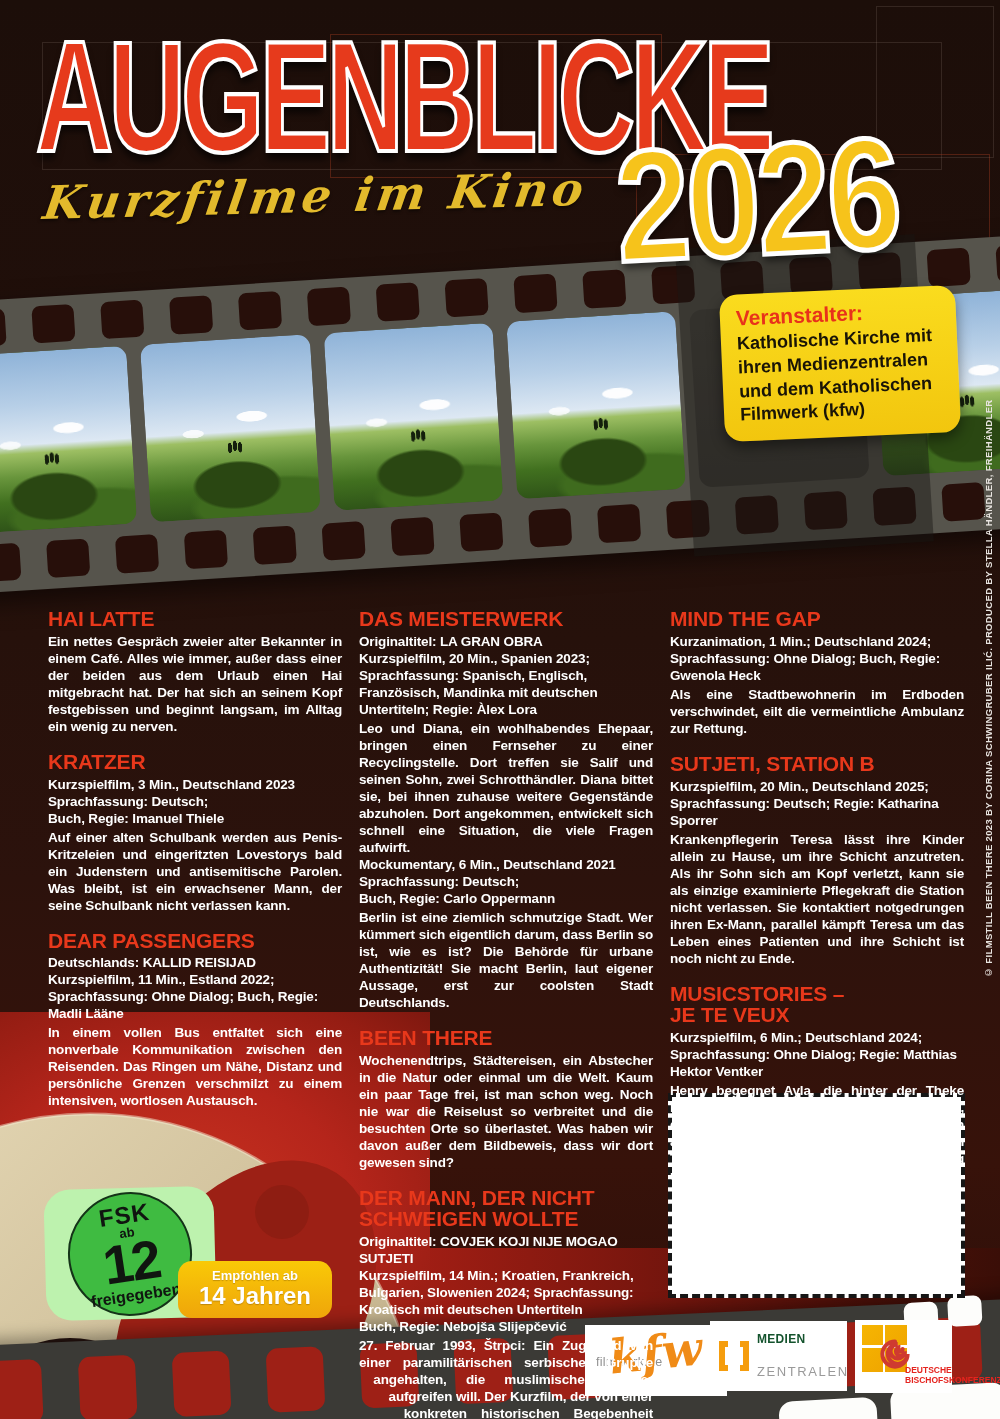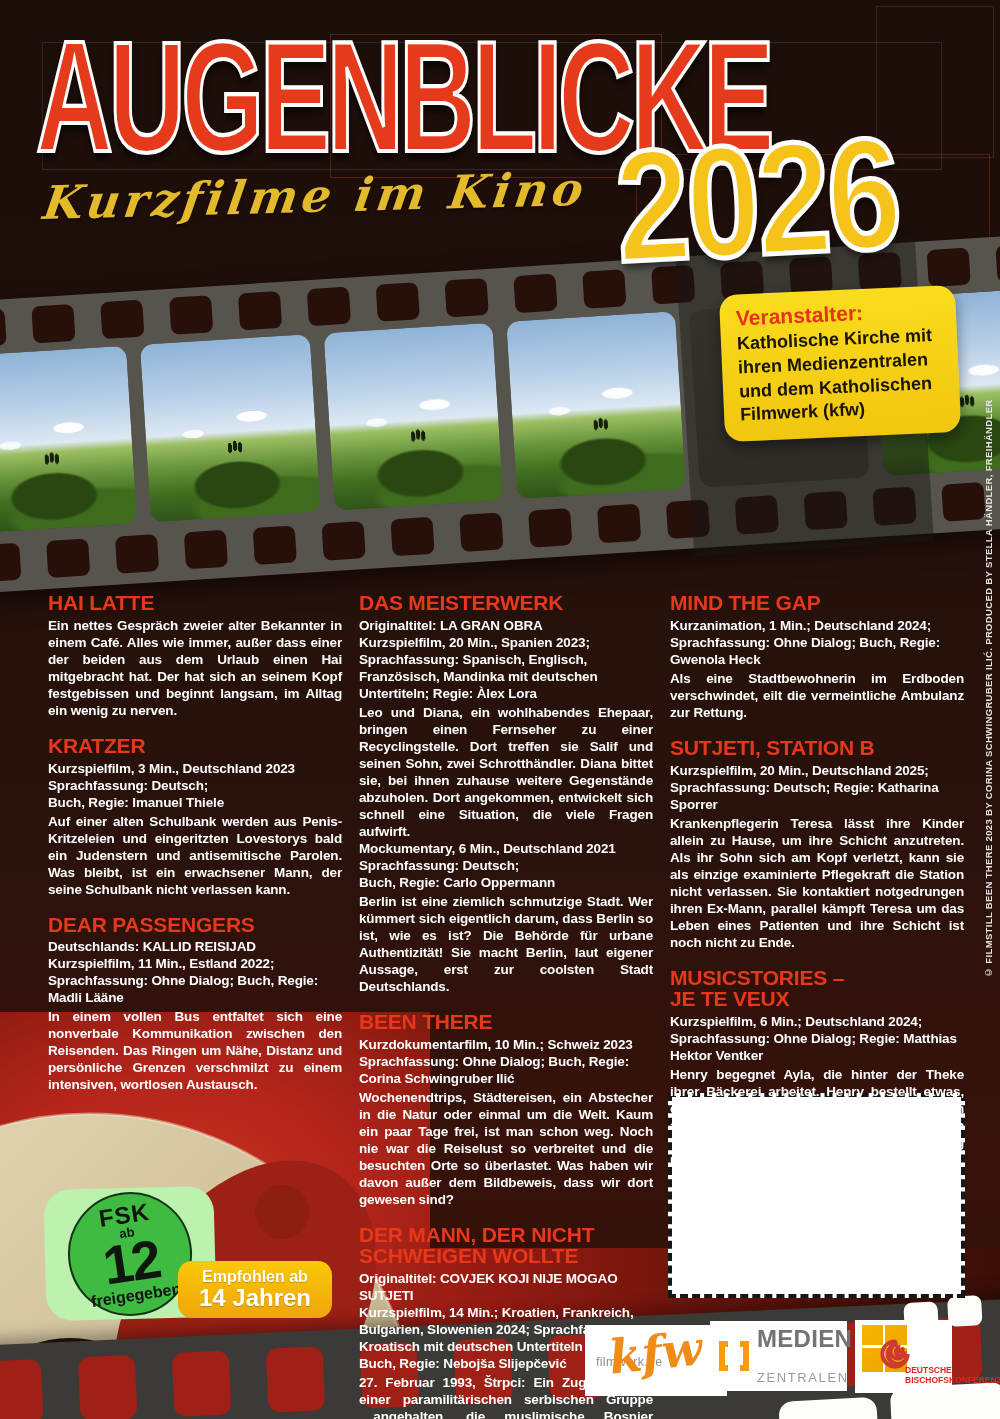--- a/index.html
+++ b/index.html
@@ -65,21 +65,21 @@
   }
   .note h2{margin:0 0 2px 0;font-size:21px;color:#e8321b;font-weight:bold;}
   .note p{margin:0;font-size:18px;line-height:1.32;color:#191407;font-weight:bold;}
   
   .columns{left:48px;top:592px;width:916px;display:flex;gap:17px;z-index:8;}
   .col{width:294px;flex:none;}
   .film h3{
     margin:16px 0 3px 0;font-size:21px;line-height:1.04;color:#e8381b;
     font-weight:bold;letter-spacing:-.2px;white-space:pre-line;
   }
-  .film:first-child h3{margin-top:0;}
+  .film:first-child h3{margin-top:16px;}
   .film p{margin:0;color:#fff;font-weight:bold;font-size:13.5px;line-height:1.26;letter-spacing:-.15px;}
   .film .orig{white-space:pre-line;}
   .film .meta{white-space:pre-line;}
   .film .desc{margin-top:2px;text-align:justify;}
   .reel-spacer{float:left;width:150px;height:205px;shape-outside:polygon(0 18%,0 100%,100% 100%);}
   
   .credit{
     right:6px;top:518px;height:460px;z-index:9;
     writing-mode:vertical-rl;transform:rotate(180deg);
     color:#e8e4e0;font-size:9.5px;font-weight:bold;letter-spacing:.35px;white-space:nowrap;
@@ -112,35 +112,35 @@
   .fsk-l1{font-size:24px;letter-spacing:1px;line-height:.9;}
   .fsk-l2{font-size:13px;margin-top:1px;line-height:.9;}
   .fsk-num{font-size:54px;line-height:.92;letter-spacing:-2px;}
   .fsk-l4{font-size:16px;line-height:1;}
   .recommend{
     left:178px;top:1261px;width:154px;height:57px;border-radius:14px;z-index:6;
     background:linear-gradient(180deg,#f9c907 0%,#efa50a 100%);
     color:#fff;font-weight:bold;display:flex;flex-direction:column;align-items:center;justify-content:center;
     text-shadow:0 1px 1px rgba(120,80,0,.4);
   }
-  .rec-l1{font-size:16px;line-height:1.1;}
+  .rec-l1{font-size:13px;line-height:1.1;}
   .rec-l2{font-size:24px;line-height:1.1;}
   
   .logo{background:#fff;z-index:7;}
   .logo-kfw{left:585px;top:1325px;width:142px;height:71px;}
   .kfw-sub{position:absolute;left:11px;top:30px;color:#8f8f8f;font-size:12.5px;letter-spacing:.3px;}
   .kfw-script{
     position:absolute;left:24px;top:2px;color:#f08b17;font-size:47px;line-height:1.1;
     font-family:"DejaVu Serif",serif;font-style:italic;font-weight:bold;transform:rotate(-6deg);
   }
   .logo-mz{left:710px;top:1321px;width:137px;height:70px;display:flex;align-items:center;gap:8px;padding:0 9px;box-sizing:border-box;}
   .mz-icon{width:30px;height:30px;position:relative;flex:none;}
   .mz-icon::before{content:"";position:absolute;inset:0;border:6px solid #f59d0e;}
   .mz-icon::after{content:"";position:absolute;left:9px;right:9px;top:-2px;bottom:-2px;background:#fff;}
-  .mz-l1{font-size:24px;color:#737373;font-weight:bold;letter-spacing:.3px;line-height:1;}
+  .mz-l1{font-size:12px;color:#14532d;font-weight:bold;letter-spacing:.3px;line-height:1;}
   .mz-l2{font-size:13px;color:#9a9a9a;letter-spacing:1.6px;line-height:1.15;}
   .logo-dbk{left:855px;top:1320px;width:97px;height:73px;position:absolute;}
   .dbk-square{
     position:absolute;left:7px;top:5px;width:45px;height:47px;
     background:
       linear-gradient(90deg, rgba(0,0,0,0) 46%, #fff 46% 52%, rgba(0,0,0,0) 52%),
       linear-gradient(0deg, rgba(0,0,0,0) 52%, #fff 52% 57%, rgba(0,0,0,0) 57%),
       linear-gradient(135deg,#f6b501 0%,#eea200 100%);
   }
   .dbk-spiral{position:absolute;left:22px;top:16px;}
@@ -259,22 +259,20 @@
         <p class="desc">Leo und Diana, ein wohlhabendes Ehepaar, bringen einen Fernseher zu einer Recyclingstelle. Dort treffen sie Salif und seinen Sohn, zwei Schrotthändler. Diana bittet sie, bei ihnen zuhause weitere Gegenstände abzuholen. Dort angekommen, entwickelt sich schnell eine Situation, die viele Fragen aufwirft.</p>
       </section>
       <section class="film">
         <p class="meta">Mockumentary, 6 Min., Deutschland 2021
 Sprachfassung: Deutsch;
 Buch, Regie: Carlo Oppermann</p>
         <p class="desc">Berlin ist eine ziemlich schmutzige Stadt. Wer kümmert sich eigentlich darum, dass Berlin so ist, wie es ist? Die Behörde für urbane Authentizität! Sie macht Berlin, laut eigener Aussage, erst zur coolsten Stadt Deutschlands.</p>
       </section>
       <section class="film">
         <h3>BEEN THERE</h3>
-        <p class="meta">Kurzdokumentarfilm, 10 Min.; Schweiz 2023
-Sprachfassung: Ohne Dialog; Buch, Regie: Corina Schwingruber Ilić</p>
         <p class="desc">Wochenendtrips, Städtereisen, ein Abstecher in die Natur oder einmal um die Welt. Kaum ein paar Tage frei, ist man schon weg. Noch nie war die Reiselust so verbreitet und die besuchten Orte so überlastet. Was haben wir davon außer dem Bildbeweis, dass wir dort gewesen sind?</p>
       </section>
       <section class="film">
         <h3>DER MANN, DER NICHT SCHWEIGEN WOLLTE</h3>
         <p class="orig">Originaltitel: COVJEK KOJI NIJE MOGAO SUTJETI</p>
         <p class="meta">Kurzspielfilm, 14 Min.; Kroatien, Frankreich, Bulgarien, Slowenien 2024; Sprachfassung: Kroatisch mit deutschen Untertiteln
 Buch, Regie: Nebojša Slijepčević</p>
         <div class="reel-spacer"></div>
         <p class="desc">27. Februar 1993, Štrpci: Ein Zug wird von einer paramilitärischen serbischen Gruppe angehalten, die muslimische Bosnier aufgreifen will. Der Kurzfilm, der von einer konkreten historischen Begebenheit ausgeht, zeigt unterschiedliche Reaktionsweisen auf Bedrohung und Gewalt.</p>
       </section>

